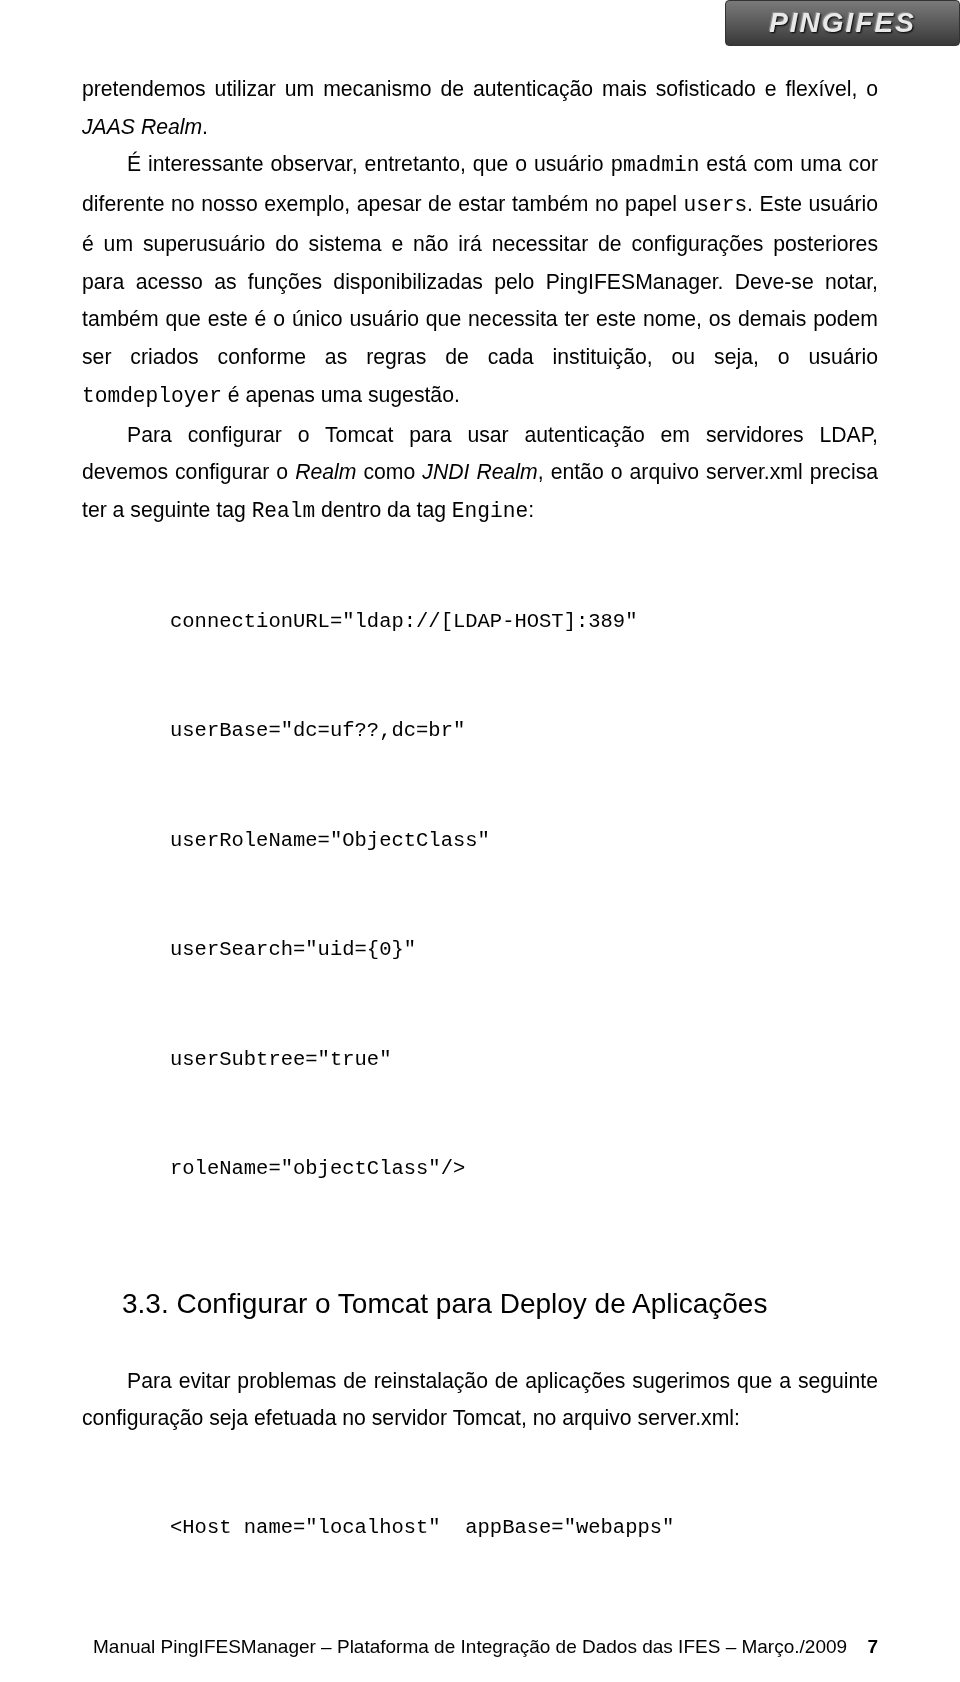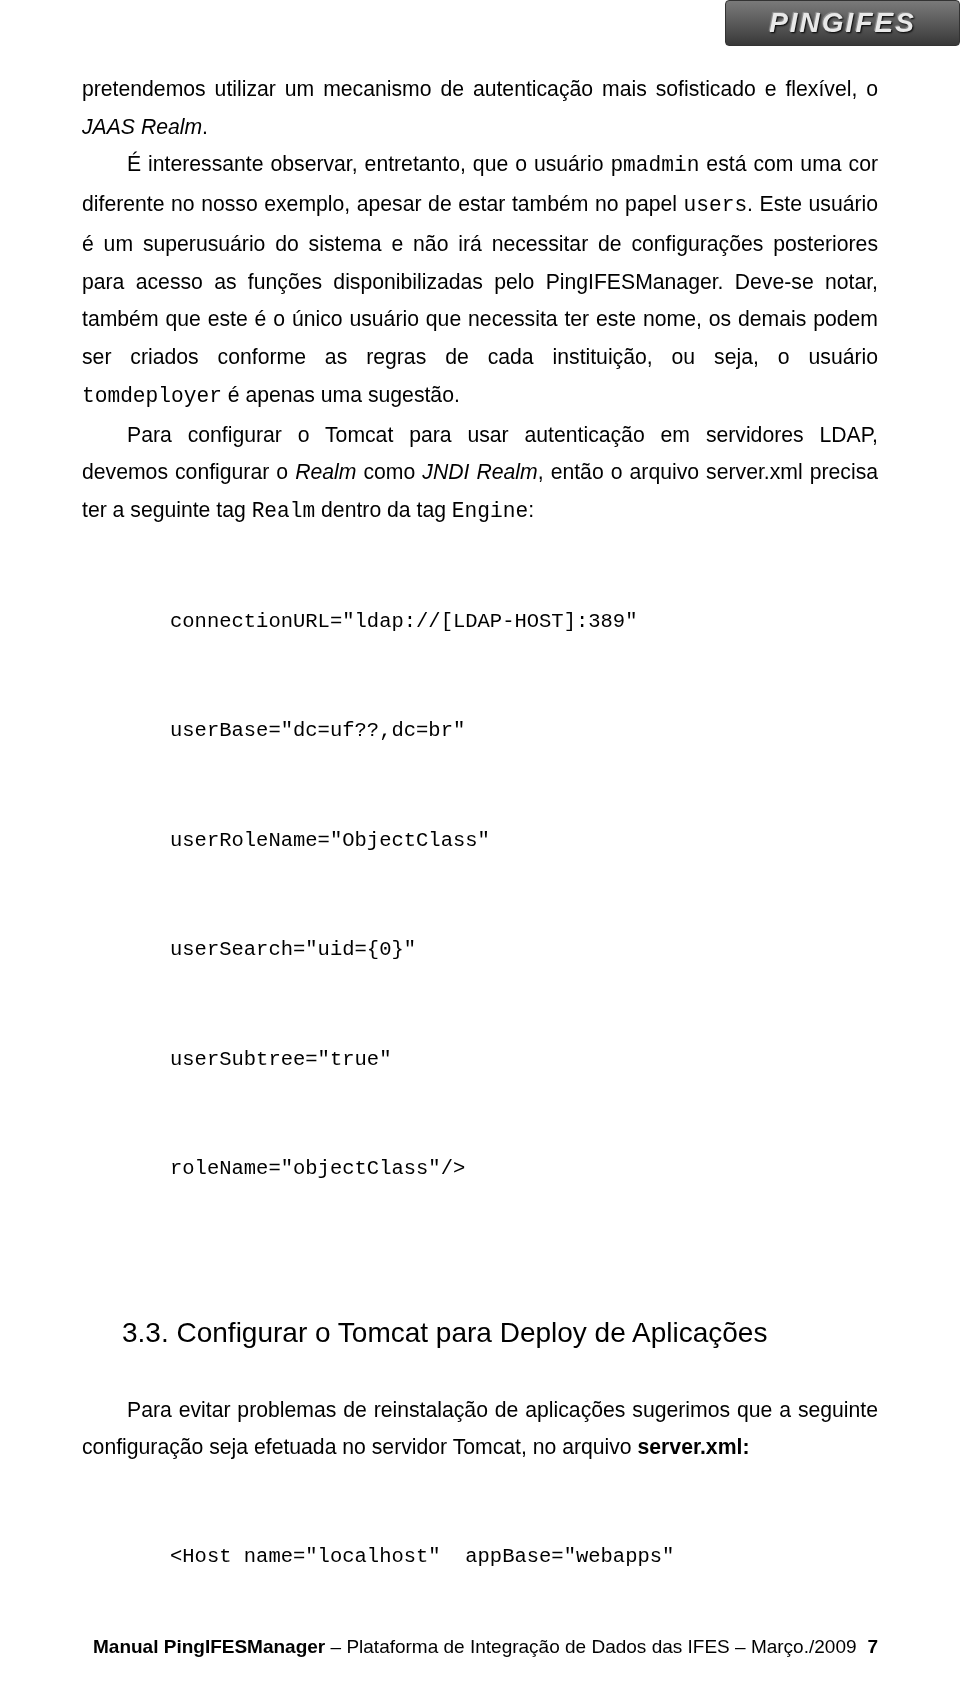--- a/index.html
+++ b/index.html
@@ -38,34 +38,34 @@
     font-size: 21.2px;
     line-height: 1.78;
     text-align: justify;
     margin-bottom: 0;
   }
   .indent { text-indent: 45px; }
   .mono {
     font-family: Liberation Mono, monospace;
   }
   .italic { font-style: italic; }
-  .bold { font-weight: bold; margin-top: 29px; }
+  .bold { font-weight: normal; margin-top: 29px; }
   .code-block {
     font-family: "Courier New", Courier, monospace;
     font-size: 20.5px;
     line-height: 1.78;
     white-space: pre;
   }
   .code-indent {
     padding-left: 88px;
   }
   h2.section {
     font-size: 28px;
     font-weight: normal;
-    margin: 56px 0 42px 40px;
+    margin: 27px 0 42px 40px;
   }
   .footer {
     position: absolute;
     bottom: 24px;
     left: 93px;
     right: 82px;
     font-size: 19px;
     display: flex;
     justify-content: space-between;
     align-items: baseline;

